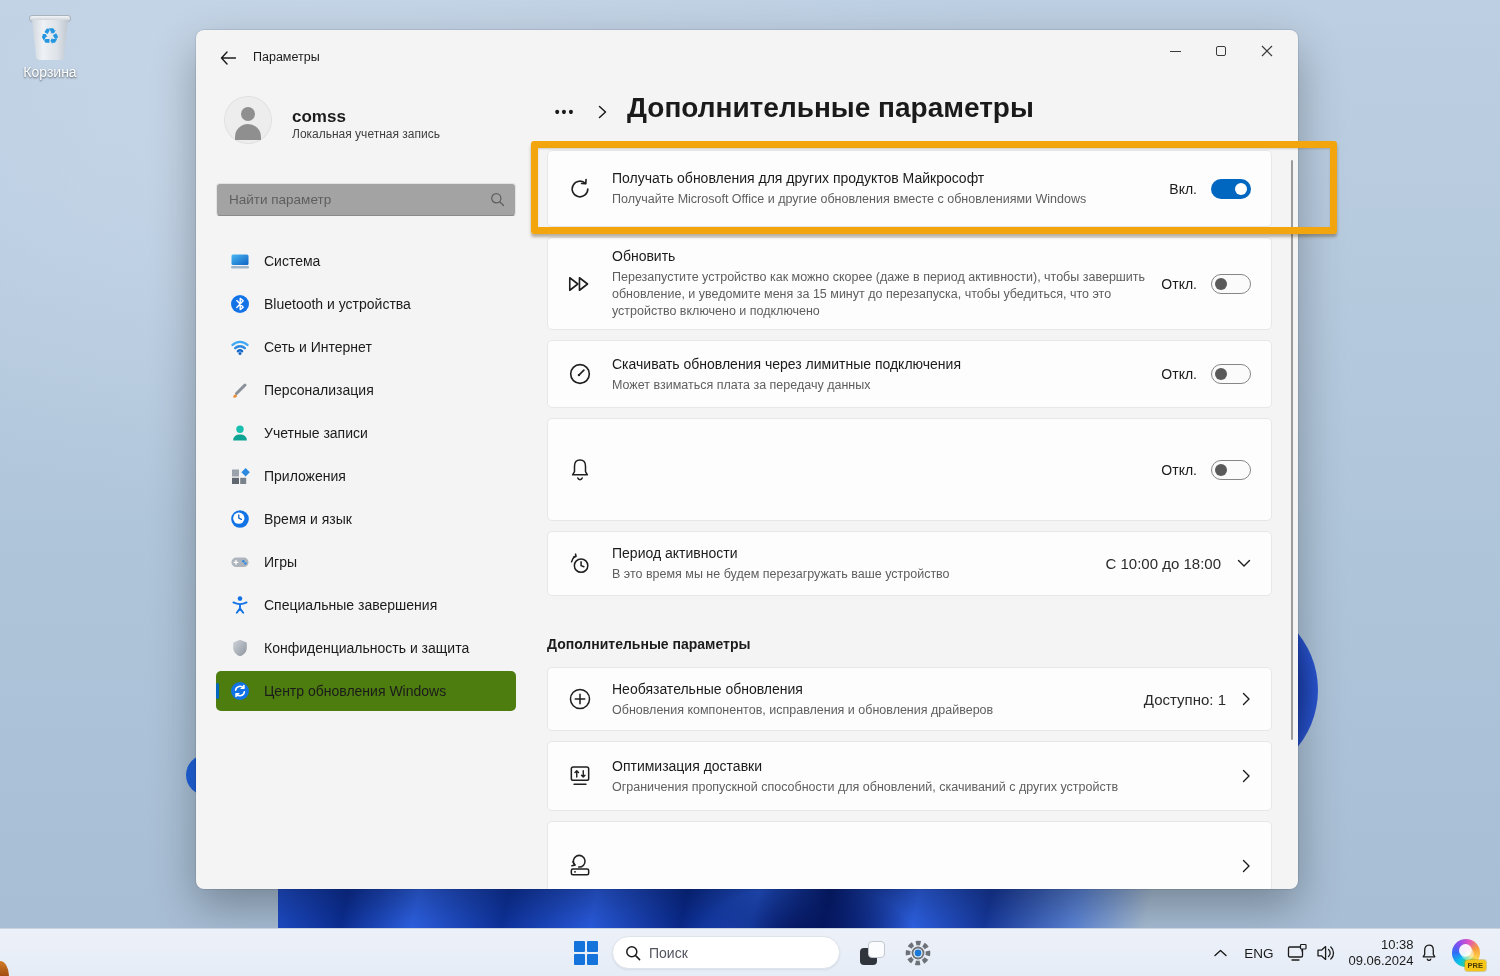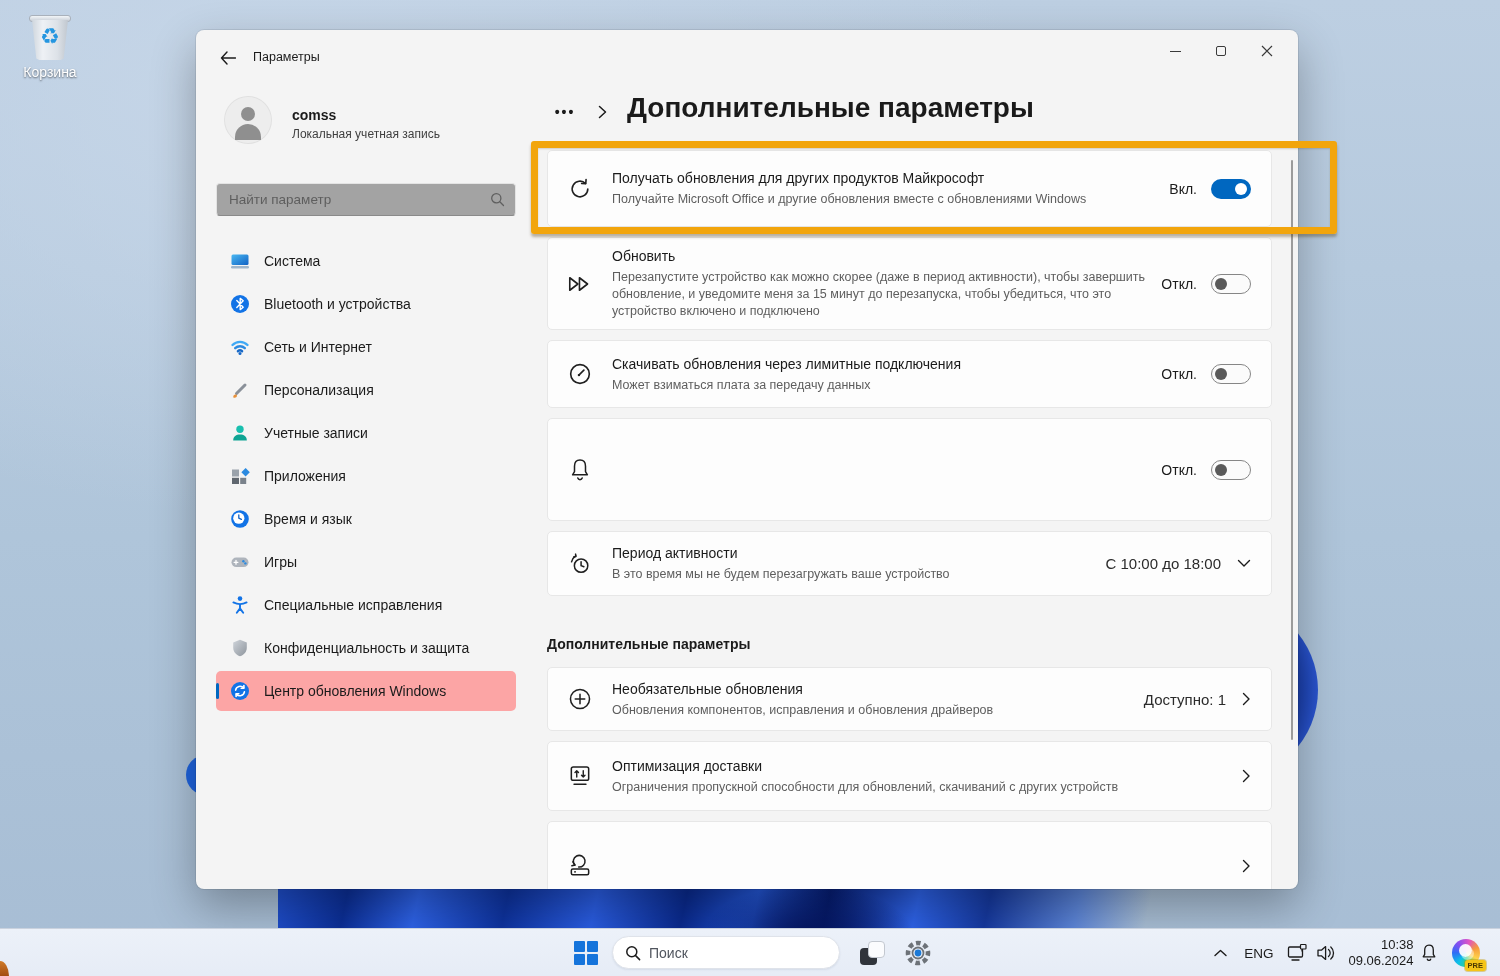--- a/index.html
+++ b/index.html
@@ -40,34 +40,34 @@
   .titlebar-title { position:absolute; left:57px; top:20px; font-size:12.5px; color:#1b1b1b; }
   .win-controls { position:absolute; right:8px; top:4px; display:flex; }
   .win-btn { width:46px; height:34px; display:flex; align-items:center; justify-content:center; }
   .glyph-min { width:11px; height:1px; background:#3a3a3a; }
   .glyph-max { width:10px; height:10px; border:1px solid #3a3a3a; border-radius:2px; }
   
   .account-avatar { position:absolute; left:28px; top:66px; width:48px; height:48px; border-radius:50%;
     background:#ededed; overflow:hidden; box-shadow:inset 0 0 0 1px rgba(0,0,0,.05); }
   .avatar-head { position:absolute; left:17px; top:11px; width:14px; height:14px; border-radius:50%; background:#8f8f8f; }
   .avatar-body { position:absolute; left:11px; top:28px; width:26px; height:16px; border-radius:13px 13px 0 0; background:#8f8f8f; }
-  .account-name { position:absolute; left:96px; top:77px; font-size:14px; font-weight:bold; color:#1b1b1b; }
+  .account-name { position:absolute; left:96px; top:77px; font-size:17px; font-weight:bold; color:#1b1b1b; }
   .account-sub { position:absolute; left:96px; top:97px; font-size:12px; color:#3f3f3f; }
   .side-search { position:absolute; left:20px; top:153px; width:300px; height:33px; background:#a3a3a3;
     border:1px solid #e3e3e3; border-bottom:1px solid #8a8a8a; border-radius:4px; display:flex; align-items:center; }
   .side-search input { flex:1; border:none; outline:none; background:transparent; font-size:13.5px;
     color:#1b1b1b; padding:0 8px 0 12px; font-family:"Liberation Sans",sans-serif; }
   .side-search input::placeholder { color:#5e5e5e; opacity:1; }
   .side-search .mag { margin-right:10px; display:flex; }
   .nav { position:absolute; left:20px; top:211px; width:300px; }
   .nav-item { position:relative; height:40px; margin-bottom:3px; border-radius:5px; display:flex;
     align-items:center; padding-left:14px; cursor:default; }
   .nav-item .nico { width:20px; height:20px; margin-right:14px; display:flex; }
   .nav-item .nlabel { font-size:14px; color:#1b1b1b; }
-  .nav-item.selected { background:#fca5a5; }
+  .nav-item.selected { background:#4d7c0f; }
   .nav-item.selected::before { content:""; position:absolute; left:0; top:12px; width:3px; height:16px;
     border-radius:2px; background:#0067C0; }
   
   .crumb-dots { position:absolute; left:351px; top:70px; width:36px; height:24px; display:flex; align-items:center;
     justify-content:center; font-size:14px; font-weight:bold; letter-spacing:2px; color:#1b1b1b; border-radius:4px; }
   .crumb-chev { position:absolute; left:402px; top:75px; display:flex; }
   .page-title { position:absolute; left:431px; top:62px; font-size:28px; font-weight:600; color:#1a1a1a; }
   .cards { position:absolute; left:351px; top:120px; width:725px; }
   .card { display:flex; align-items:center; background:#fdfdfd; border:1px solid #e7e7e7; border-radius:5px;
     margin-bottom:10px; }
@@ -262,21 +262,21 @@
           <span class="nlabel">Игры</span>
         </div>
         <div class="nav-item">
           <span class="nico">
             <svg width="20" height="20" viewBox="0 0 20 20">
               <circle cx="10" cy="3.6" r="2.3" fill="#1273e6"></circle>
               <path d="M3.4 7.4 Q10 10.8 16.6 7.4" stroke="#1273e6" stroke-width="1.9" fill="none" stroke-linecap="round"></path>
               <path d="M10 9.6 V13.4 M10 13.4 L6.8 17.8 M10 13.4 L13.2 17.8" stroke="#1273e6" stroke-width="1.9" fill="none" stroke-linecap="round" stroke-linejoin="round"></path>
             </svg>
           </span>
-          <span class="nlabel">Специальные исправления</span>
+          <span class="nlabel">Специальные завершения</span>
         </div>
         <div class="nav-item">
           <span class="nico">
             <svg width="20" height="20" viewBox="0 0 20 20">
               <path d="M10 1.8 L16.8 4.4 V9.6 C16.8 14.2 13.9 17 10 18.3 C6.1 17 3.2 14.2 3.2 9.6 V4.4 Z" fill="url(#gsh)"></path>
               <defs>
                 <linearGradient id="gsh" x1="0" y1="0" x2="1" y2="1">
                   <stop offset="0" stop-color="#cfd4da"></stop>
                   <stop offset="1" stop-color="#8d949c"></stop>
                 </linearGradient>

